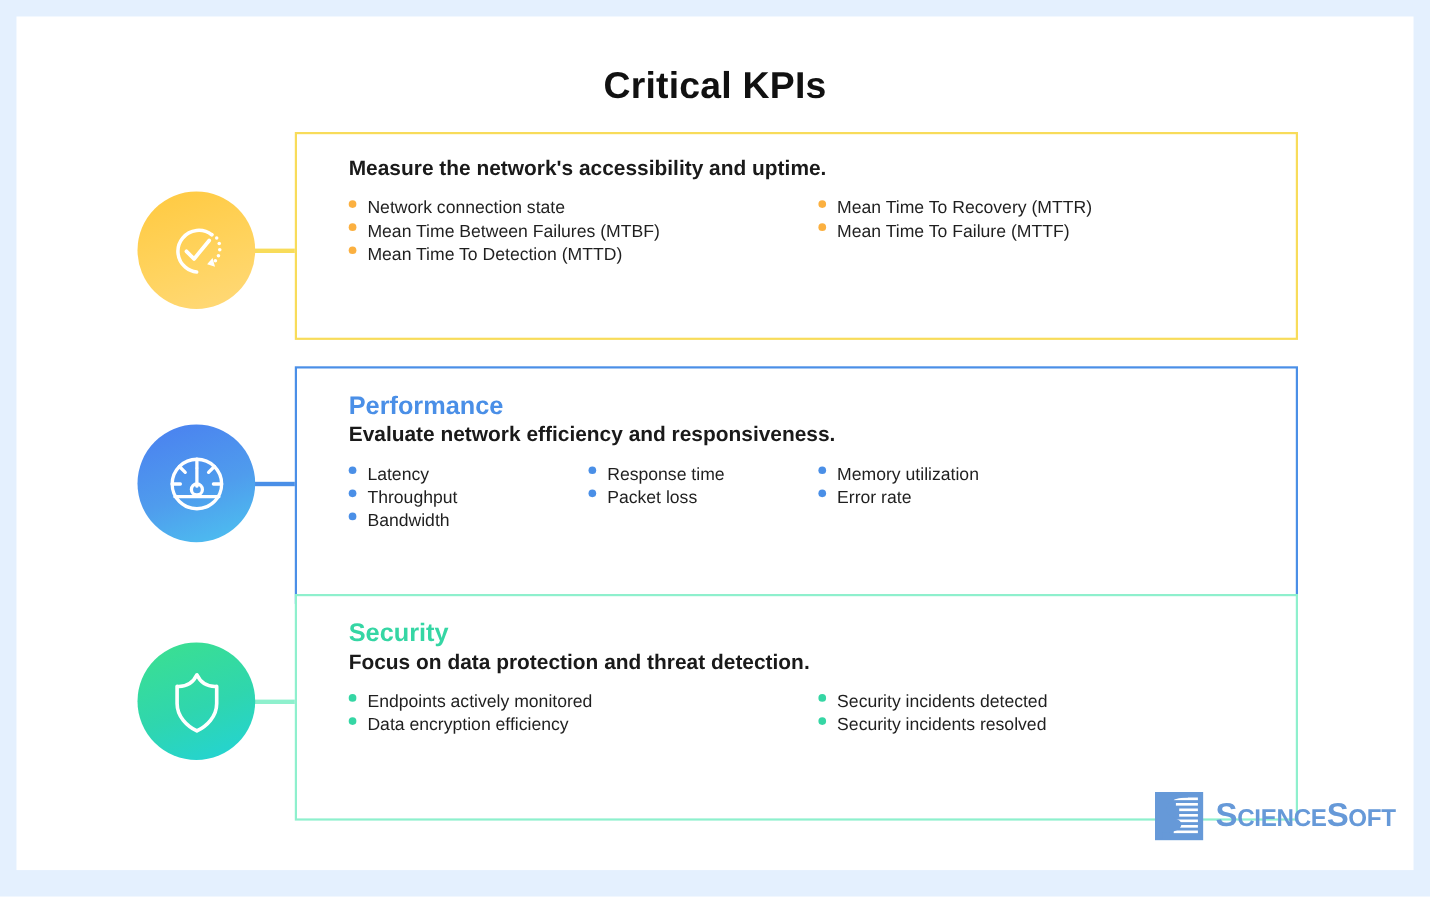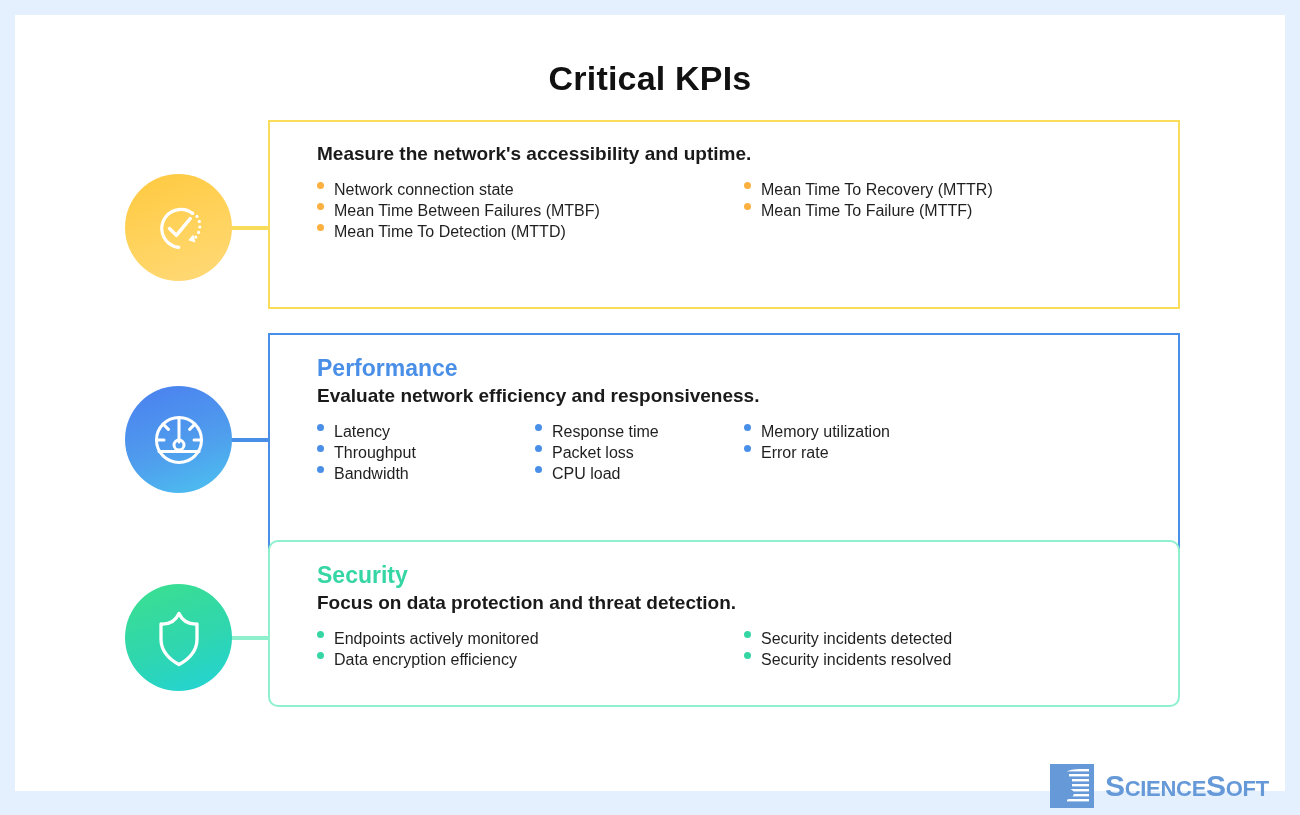--- a/index.html
+++ b/index.html
@@ -43,21 +43,21 @@
   .section {
     position: absolute;
     left: 253px;          
     width: 912px;
     border-width: 2px;
     border-style: solid;
     background: #ffffff;
   }
   .section.availability { top: 105px;  height: 189px; border-color: #f8dc5a; }
   .section.performance  { top: 318px;  height: 216px; border-color: #4a8fe7; }
-  .section.security     { top: 525px;  height: 167px; border-color: #8ef0cd; border-radius: 10px; }
+  .section.security     { top: 525px;  height: 206px; border-color: #8ef0cd; }
 
   .section-inner { padding: 20px 0 0 47px; }
 
   .section-heading {
     font-size: 23px;
     font-weight: bold;
     line-height: 1.15;
     margin-bottom: 3px;
   }
   .availability .section-heading { color: #fbb040; }
@@ -133,21 +133,20 @@
   .connector.performance  { top: 423px; background: #4a8fe7; }
   .connector.security     { top: 621px; background: #8ef0cd; }
 
   
   .logo {
     position: absolute;
     left: 1035px;
     top: 705px;
     display: flex;
     align-items: center;
-    margin-top: 44px;
   }
   .logo-mark { width: 44px; height: 44px; margin-right: 11px; }
   .logo-text {
     font-size: 30px;
     font-weight: bold;
     color: #6699d8;
     letter-spacing: -0.3px;
     line-height: 1;
   }
   .logo-text .sm { font-size: 22px; }
@@ -239,24 +238,20 @@
           </div>
         </div>
         <div class="kpi-col" style="width:209px">
           <div class="kpi-item">
             <span class="bullet"></span>
             <span>Response time</span>
           </div>
           <div class="kpi-item">
             <span class="bullet"></span>
             <span>Packet loss</span>
-          </div>
-          <div class="kpi-item">
-            <span class="bullet"></span>
-            <span>CPU load</span>
           </div>
         </div>
         <div class="kpi-col">
           <div class="kpi-item">
             <span class="bullet"></span>
             <span>Memory utilization</span>
           </div>
           <div class="kpi-item">
             <span class="bullet"></span>
             <span>Error rate</span>

